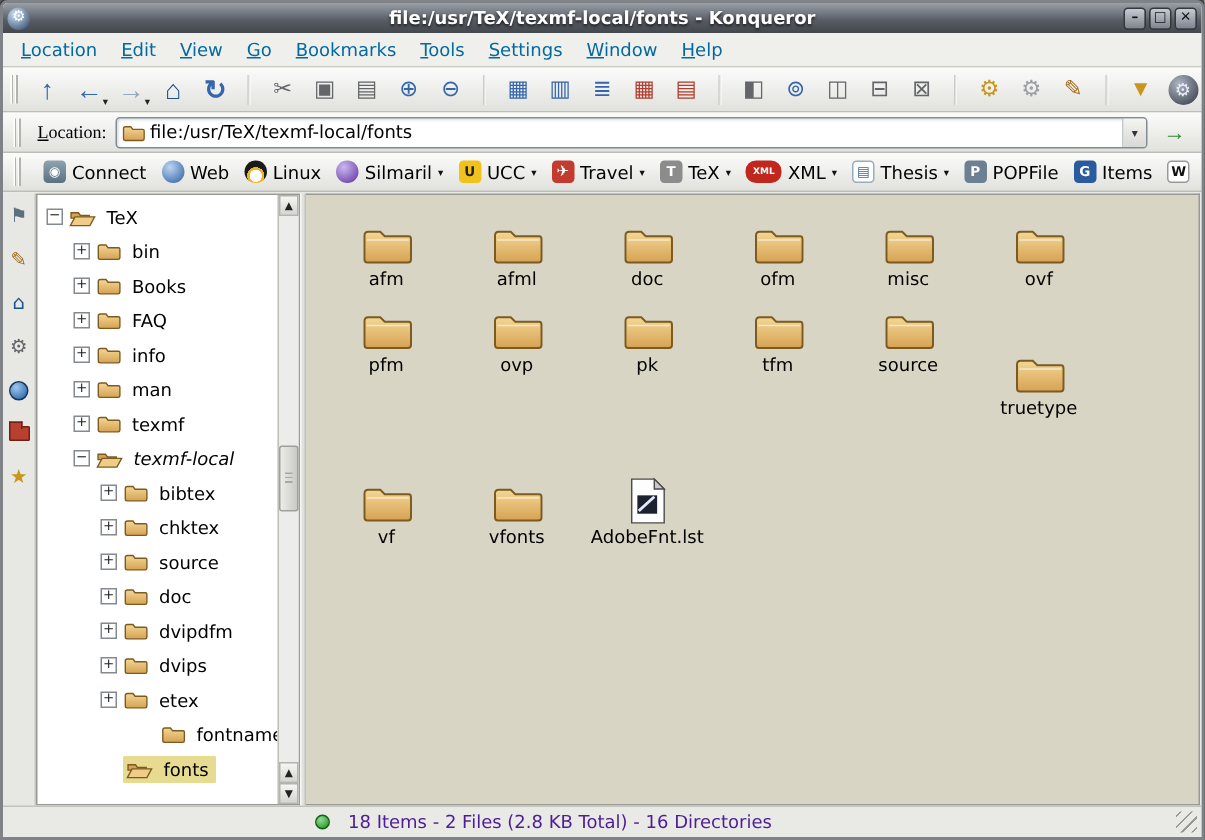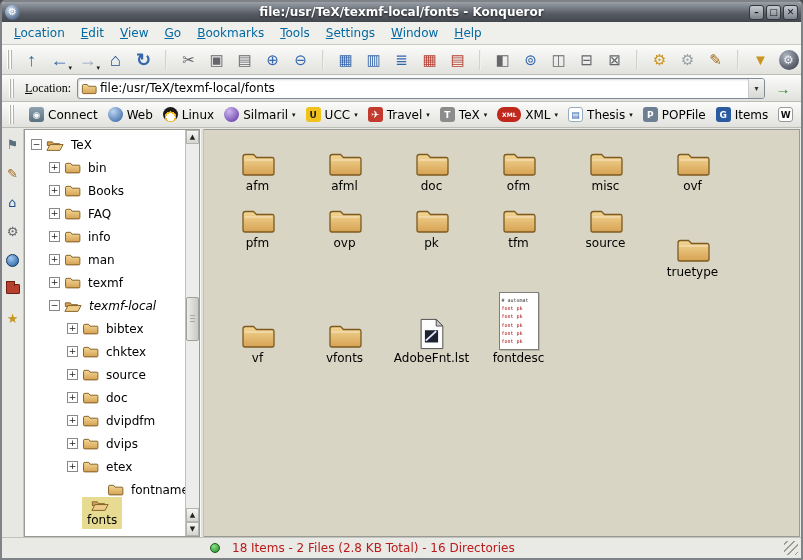--- a/index.html
+++ b/index.html
@@ -102,21 +102,21 @@
   .treepanel { width:176px; flex:none; background:#fff; border:1px solid #9a9a95; display:flex; }
   .treebody { flex:1; overflow:hidden; padding-top:3px; }
   .trow { height:23px; display:flex; align-items:center; font-size:12px; white-space:nowrap; cursor:pointer; }
   .exp { width:11px; height:11px; border:1px solid #848a90; background:#fff; font-size:9px;
          line-height:9px; text-align:center; color:#222; margin-right:4px; flex:none; }
   .exp:empty { visibility:hidden; }
   .ti { width:17px; height:13px; margin-right:4px; flex:none; }
   .tio { width:18px; height:14px; }
   .tl { padding:1px 3px; color:#000; }
   .it .tl { font-style:italic; }
-  .selbox { display:flex; align-items:center; background:#e7db91; border-radius:1px; padding:1px 2px;flex-direction:column; }
+  .selbox { display:flex; align-items:center; background:#e7db91; border-radius:1px; padding:1px 2px; }
   .selbox .ti { margin-right:4px; }
 
   .vscroll { width:14px; flex:none; background:#ececea; border-left:1px solid #c0c0bb;
              display:flex; flex-direction:column; }
   .sbtn { height:14px; flex:none; display:flex; align-items:center; justify-content:center;
           font-size:7px; color:#222; background:linear-gradient(#f6f6f4,#d4d4d0);
           border:1px solid #b4b4af; cursor:pointer; }
   .strack { flex:1; position:relative; }
   .sthumb { position:absolute; left:0; right:0; top:42%; height:44px; cursor:grab;
             background:linear-gradient(90deg,#ececea,#c9c9c5); border:1px solid #9fa09b; border-radius:2px; }
@@ -136,21 +136,21 @@
   .fl { font-size:12px; color:#000; margin-top:2px; line-height:1.1; }
   .txticon { width:40px; height:58px; background:#fff; border:1px solid #7e7e7a;
              box-shadow:1px 1px 0 rgba(0,0,0,.15); padding:3px 2px 0; overflow:hidden;
              font-family:"DejaVu Sans Mono","Liberation Mono",monospace; font-size:5px;
              line-height:1.65; color:#a40000; }
   .pline { white-space:nowrap; }
   .pline.d { color:#333; }
 
   
   .statusbar { height:21px; flex:none; background:#e9e9e6; border-top:1px solid #c2c2bd;
-               display:flex; align-items:center; font-size:12px; color:#b91c1c; padding:0 3px; }
+               display:flex; align-items:center; font-size:12px; color:#4c1d95; padding:0 3px; }
   .led { width:10px; height:10px; border-radius:50%; margin-left:205px; margin-right:12px; flex:none;
          background:radial-gradient(circle at 35% 30%, #8ee08e, #1e8c1e); border:1px solid #156015; }
   .grip { margin-left:auto; width:14px; height:14px; cursor:nwse-resize;
           background:repeating-linear-gradient(135deg,transparent 0 2px,#9a9a95 2px 3px,transparent 3px 5px); }
   .defs { position:absolute; width:0; height:0; }
 </style>
 </head>
 <body>
 
 <svg class="defs" aria-hidden="true">
@@ -614,31 +614,20 @@
               <use href="#sym-folder"></use>
             </svg>
             <span class="fl">vfonts</span>
           </div>
         <div class="cell r3">
             <svg class="fdocsvg" viewBox="0 0 30 34">
               <use href="#sym-doc"></use>
             </svg>
             <span class="fl">AdobeFnt.lst</span>
           </div>
-        <div class="cell r3">
-          <div class="txticon">
-            <div class="pline d"># automat</div>
-            <div class="pline">font pk</div>
-            <div class="pline">font pk</div>
-            <div class="pline">font pk</div>
-            <div class="pline">font pk</div>
-            <div class="pline">font pk</div>
-          </div>
-          <span class="fl">fontdesc</span>
-        </div>
       </div>
     </div>
   </div>
 
   <div class="statusbar">
     <span class="led"></span>
     <span class="stext">18 Items - 2 Files (2.8 KB Total) - 16 Directories</span>
     <span class="grip"></span>
   </div>
 

